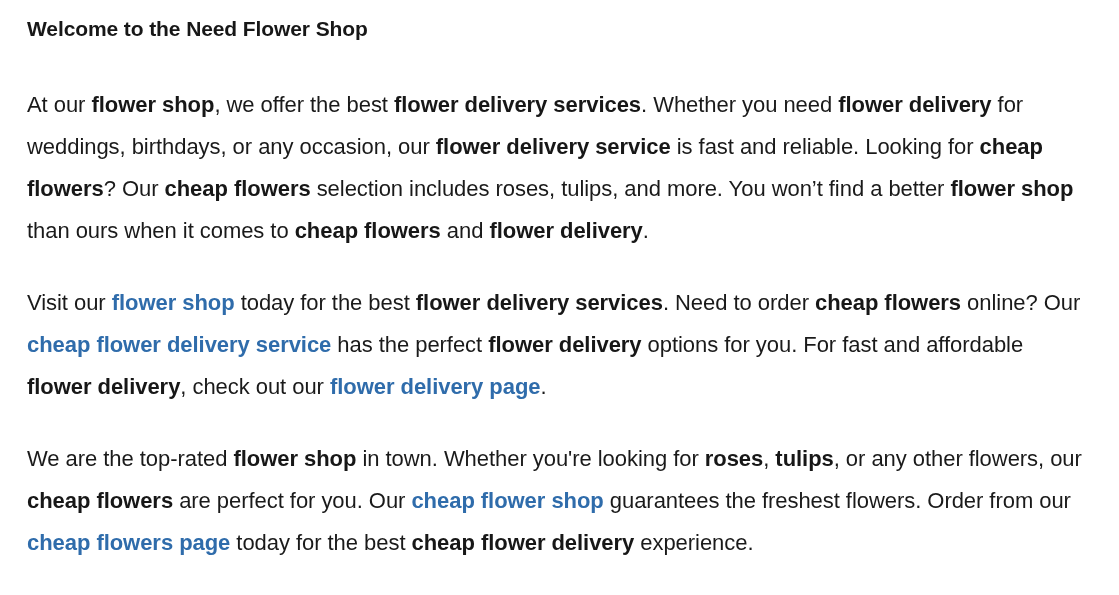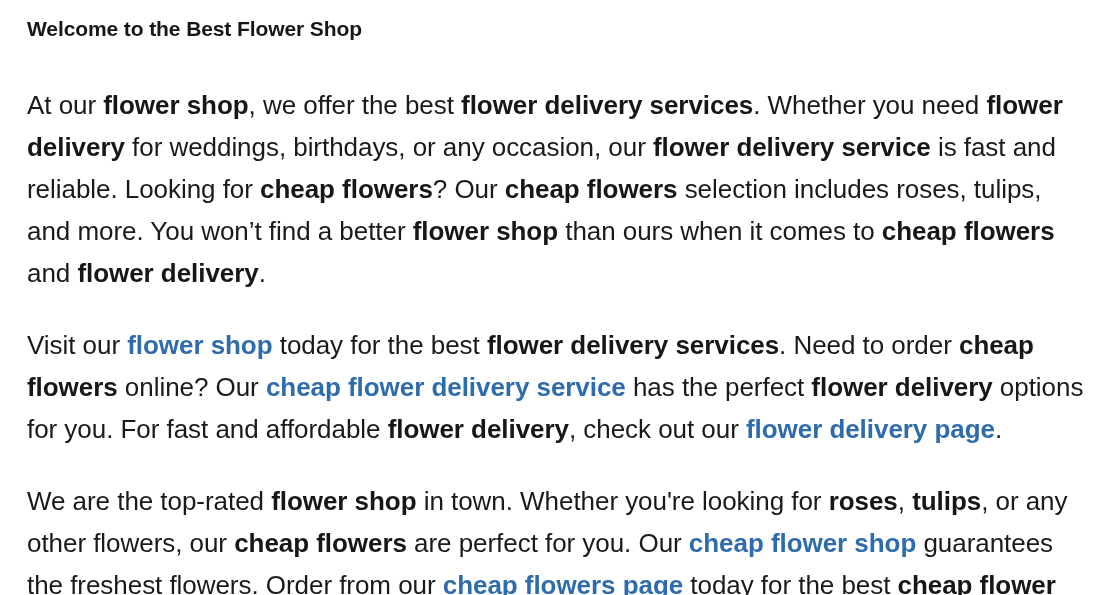--- a/index.html
+++ b/index.html
@@ -25,21 +25,21 @@
   }
   .article-heading {
     font-size: 21px;
     font-weight: bold;
     line-height: 30px;
     margin: 0 0 0 0;
     letter-spacing: -0.1px;
     color: #171717;
   }
   .body-paragraph {
-    font-size: 26px;
+    font-size: 22px;
     line-height: 42px;
     margin: 0;
     color: #1a1a1a;
     letter-spacing: -0.05px;
     max-width: 1060px;
   }
   .spacer-after-heading { height: 40px; }
   .spacer-between-paragraphs { height: 30px; }
   strong.kw {
     font-weight: bold;
@@ -49,21 +49,21 @@
     font-weight: bold;
     text-decoration: none;
     cursor: pointer;
   }
 </style>
 </head>
 <body style="background: rgb(255, 255, 255);">
 
 <div id="page" style="background: rgb(255, 255, 255);">
 
-  <h1 class="article-heading">Welcome to the Best Flower Shop</h1>
+  <h1 class="article-heading">Welcome to the Need Flower Shop</h1>
 
   <div class="spacer-after-heading"></div>
 
   <p class="body-paragraph"><span>At our </span><strong class="kw">flower shop</strong><span>, we offer the best </span><strong class="kw">flower delivery services</strong><span>. Whether you need </span><strong class="kw">flower delivery</strong><span> for weddings, birthdays, or any occasion, our </span><strong class="kw">flower delivery service</strong><span> is fast and reliable. Looking for </span><strong class="kw">cheap flowers</strong><span>? Our </span><strong class="kw">cheap flowers</strong><span> selection includes roses, tulips, and more. You won’t find a better </span><strong class="kw">flower shop</strong><span> than ours when it comes to </span><strong class="kw">cheap flowers</strong><span> and </span><strong class="kw">flower delivery</strong><span>.</span></p>
 
   <div class="spacer-between-paragraphs"></div>
 
   <p class="body-paragraph"><span>Visit our </span><a class="kw-link" style="color: rgb(47, 108, 171);">flower shop</a><span> today for the best </span><strong class="kw">flower delivery services</strong><span>. Need to order </span><strong class="kw">cheap flowers</strong><span> online? Our </span><a class="kw-link" style="color: rgb(47, 108, 171);">cheap flower delivery service</a><span> has the perfect </span><strong class="kw">flower delivery</strong><span> options for you. For fast and affordable </span><strong class="kw">flower delivery</strong><span>, check out our </span><a class="kw-link" style="color: rgb(47, 108, 171);">flower delivery page</a><span>.</span></p>
 
   <div class="spacer-between-paragraphs"></div>

